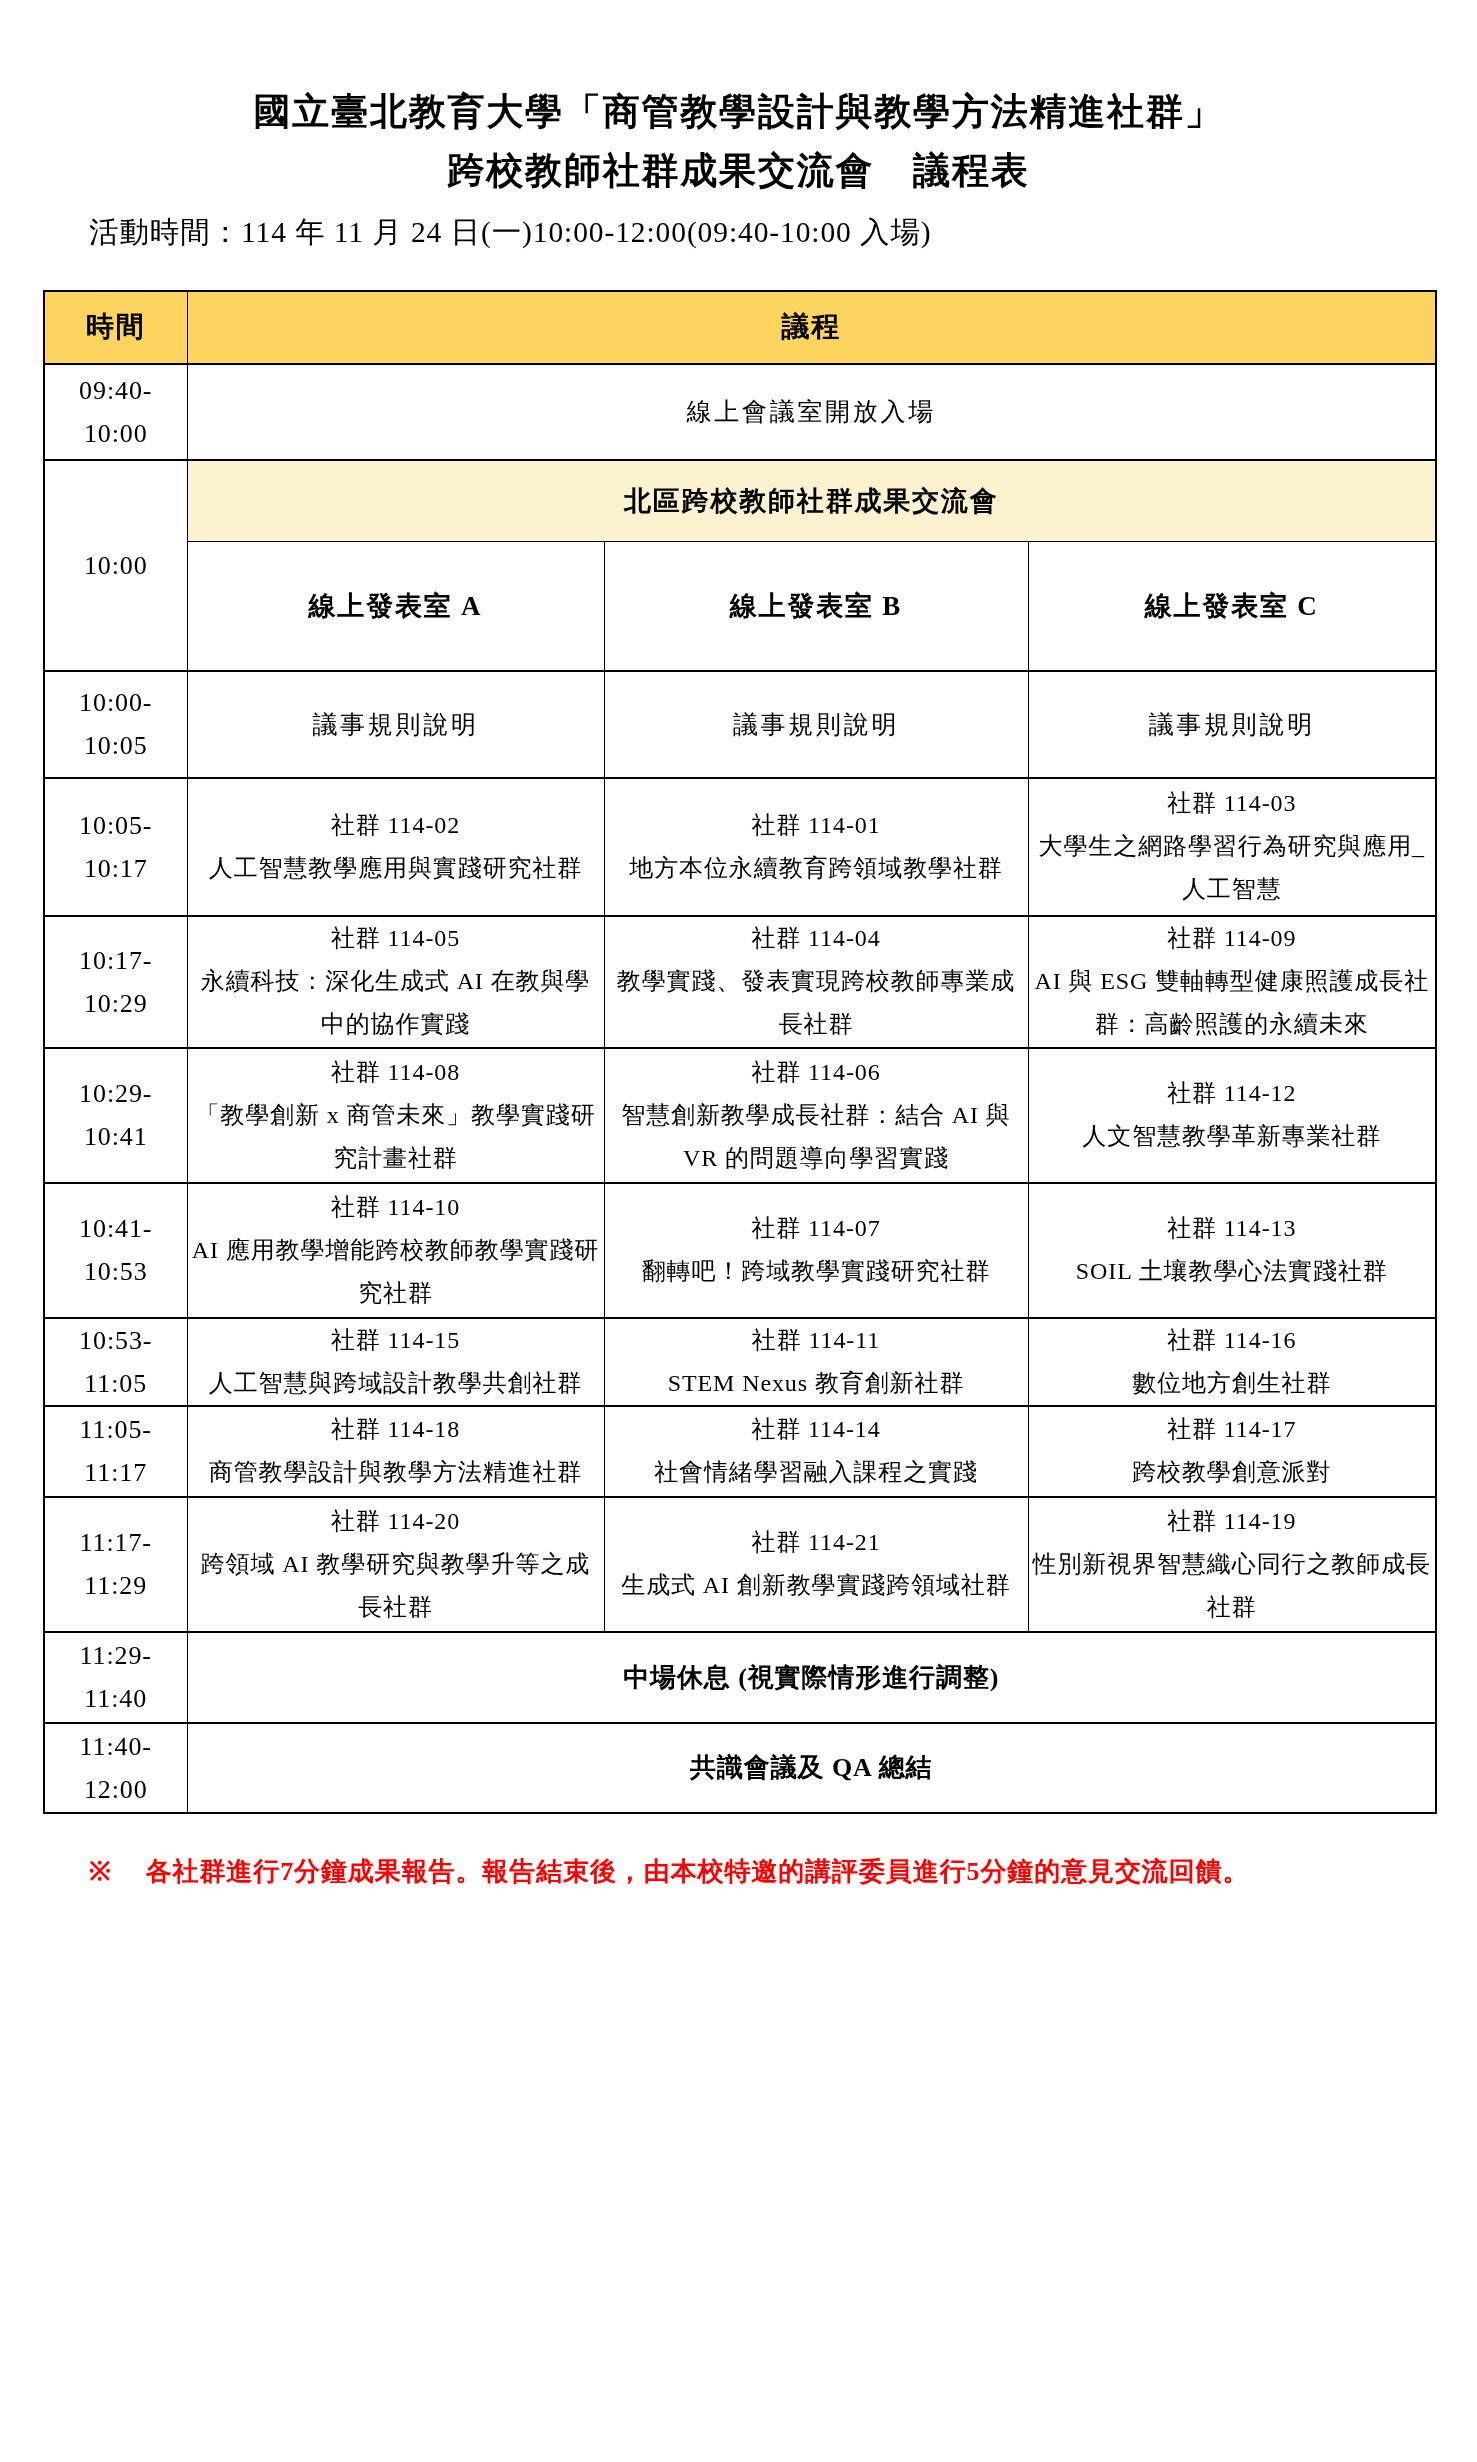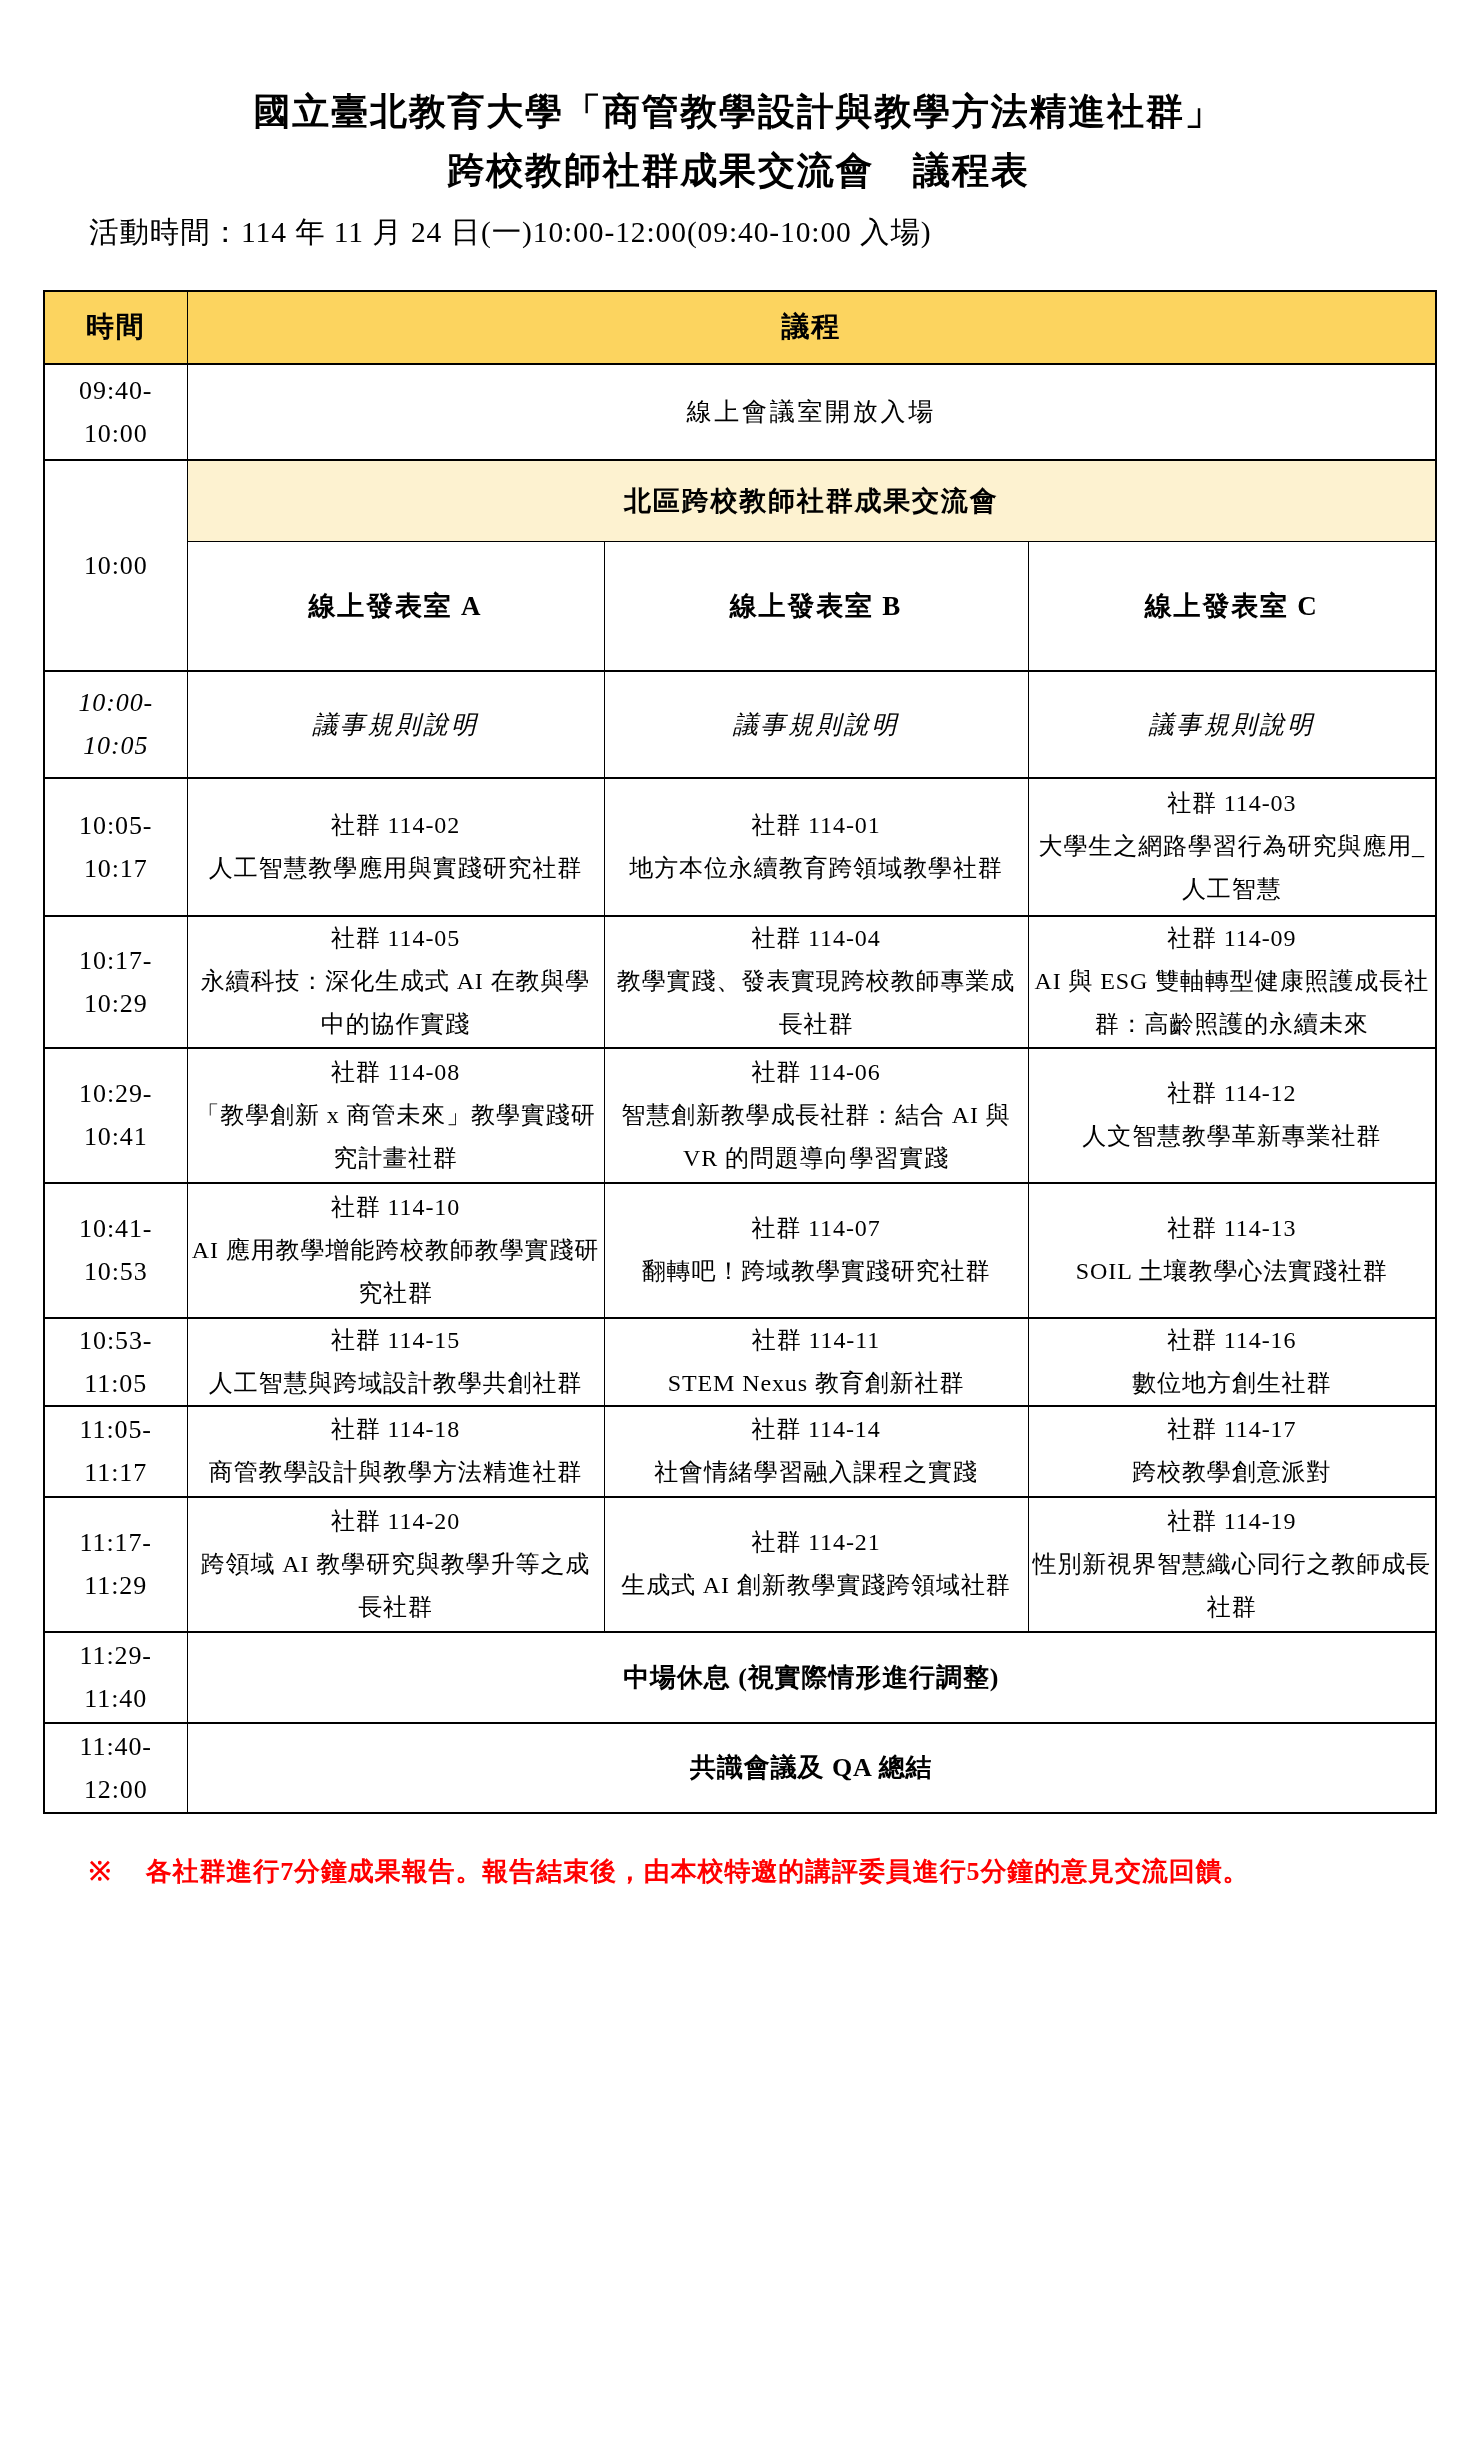--- a/index.html
+++ b/index.html
@@ -58,21 +58,21 @@
   tr.major > th,
   tr.major > td {
     border-top-width: 2.7px;
   }
 
   
   tr.header-row   { height: 73px;  }
   tr.entry-row    { height: 96px; padding-left: 18px; }
   tr.banner-row   { height: 82px;  }
   tr.rooms-row    { height: 129px; }
-  tr.rules-row    { height: 107px; font-style: italic; }
+  tr.rules-row    { height: 107px; }
   #pres-body tr   { height: 135px; }
   #pres-body tr:nth-child(1) { height: 138px; }
   #pres-body tr:nth-child(2) { height: 132px; }
   #pres-body tr:nth-child(5) { height: 86px; }
   #pres-body tr:nth-child(6) { height: 91px; }
   tr.break-row    { height: 91px; }
   tr.closing-row  { height: 90px; padding-left: 35px; }
 
   
   th.col-header {

